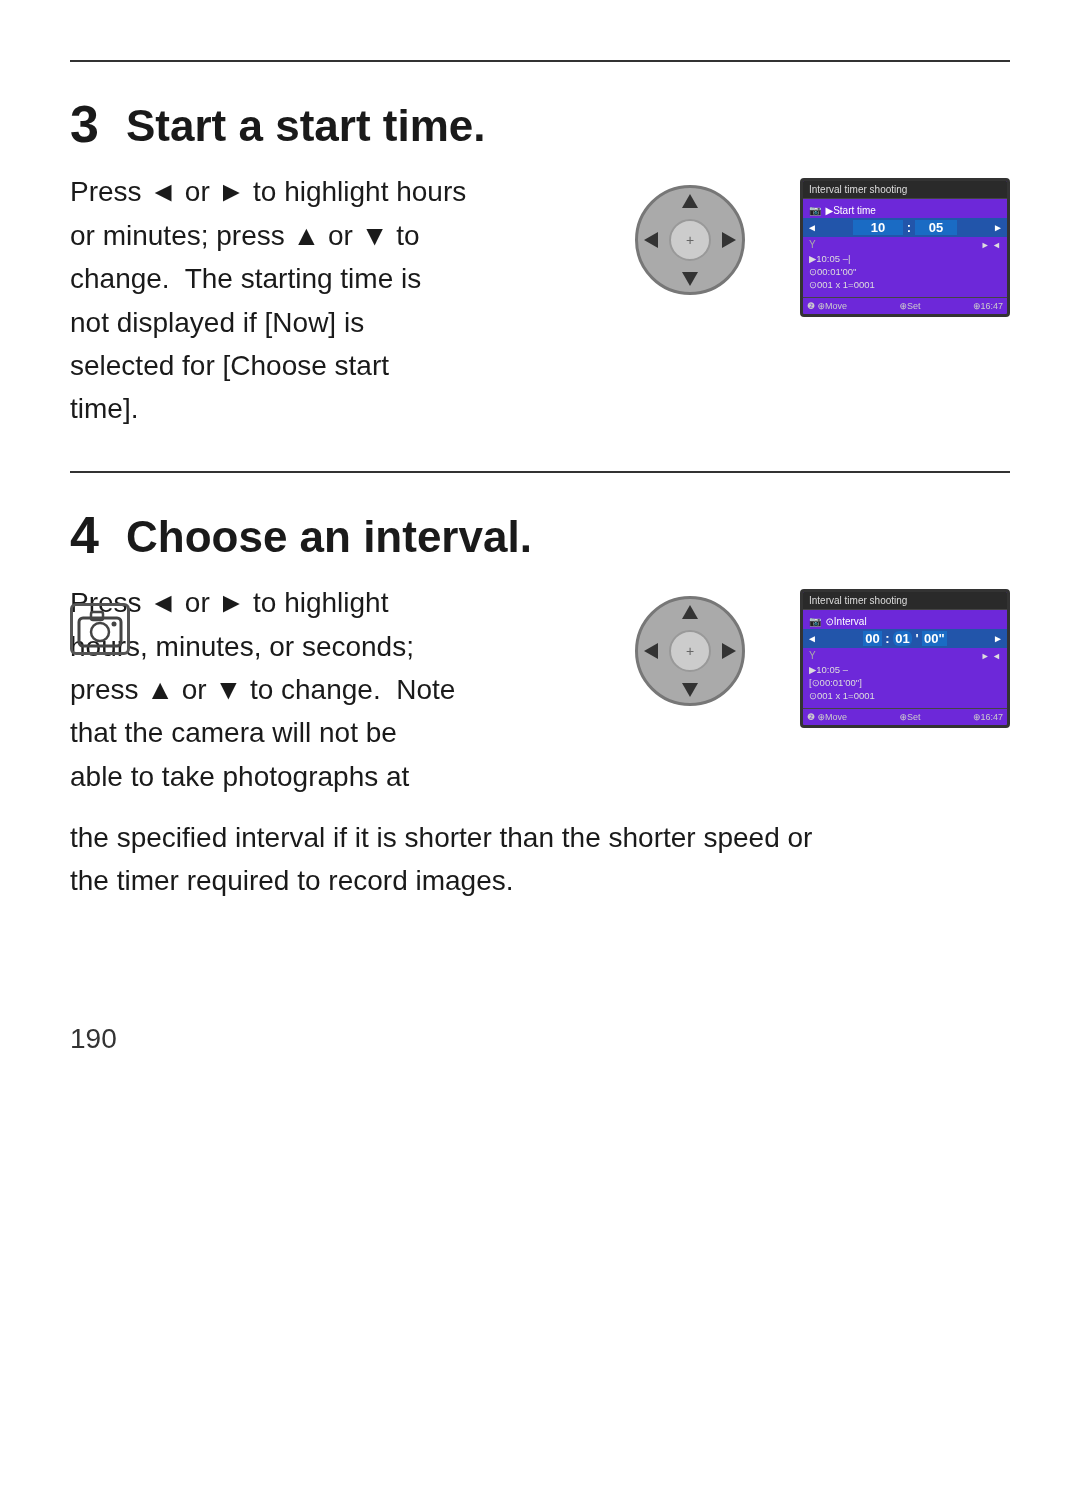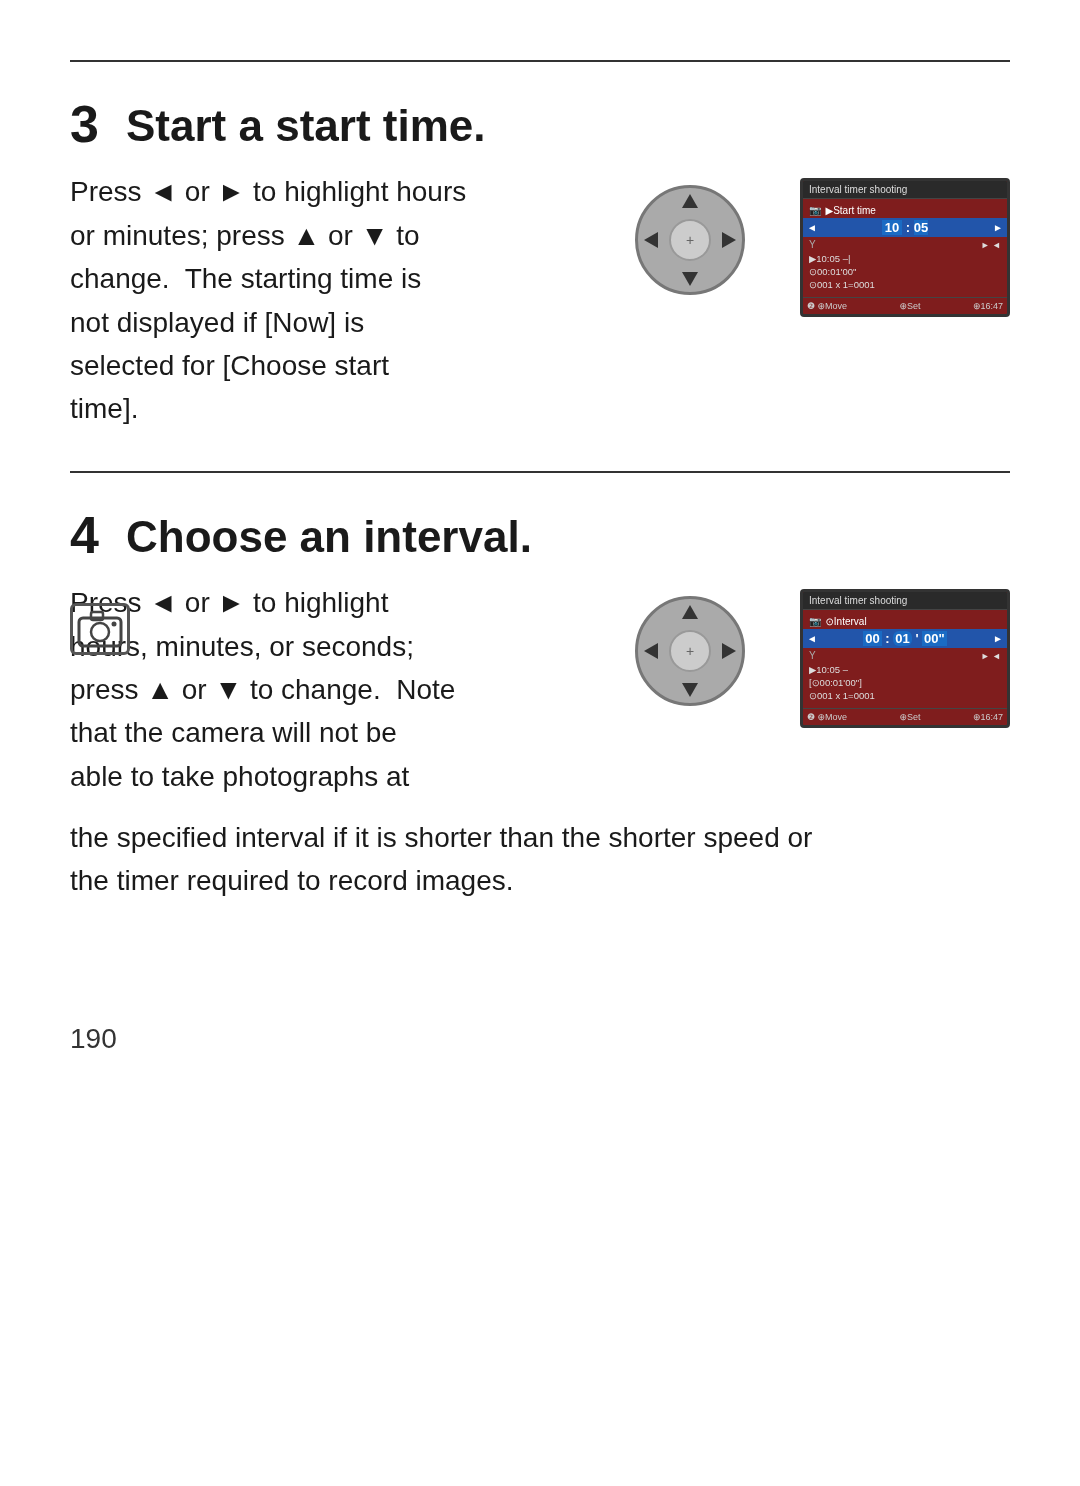--- a/index.html
+++ b/index.html
@@ -61,21 +61,21 @@
     }
 
     .section-text p {
       margin-bottom: 0;
     }
 
     
     .camera-screen {
       width: 210px;
       min-width: 210px;
-      background: #7f1d1d;
+      background: #6d28d9;
       border: 3px solid #333;
       border-radius: 4px;
       overflow: hidden;
       font-size: 11px;
       color: #fff;
       margin-top: 8px;
     }
 
     .camera-screen-header {
       background: #2a2a2a;
@@ -280,23 +280,23 @@
           <span>Interval timer shooting</span>
         </div>
         <div class="camera-screen-body">
           <div class="camera-screen-row">
             <span>📷</span>
             <span style="flex:1;margin-left:4px;font-size:10px;color:#fff;">▶Start time</span>
           </div>
           <div class="camera-screen-row highlighted">
             <span>◄</span>
             <span style="font-size:13px;font-weight:bold;">
-              <span style="background:#1a6bc4;padding:0 3px;">10</span>
+              <span style="background:#1a6bc4;padding:0 18px;">10</span>
               <span> : </span>
-              <span style="background:#1a6bc4;padding:0 0;">05</span>
+              <span style="background:#1a6bc4;padding:0 14px;">05</span>
             </span>
             <span>►</span>
           </div>
           <div class="camera-screen-row">
             <span style="color:#aaa;">Y</span>
             <span style="font-size:9px;">► ◄</span>
           </div>
           <div class="camera-screen-row menu-item">
             <span>▶10:05 –|</span>
           </div>

